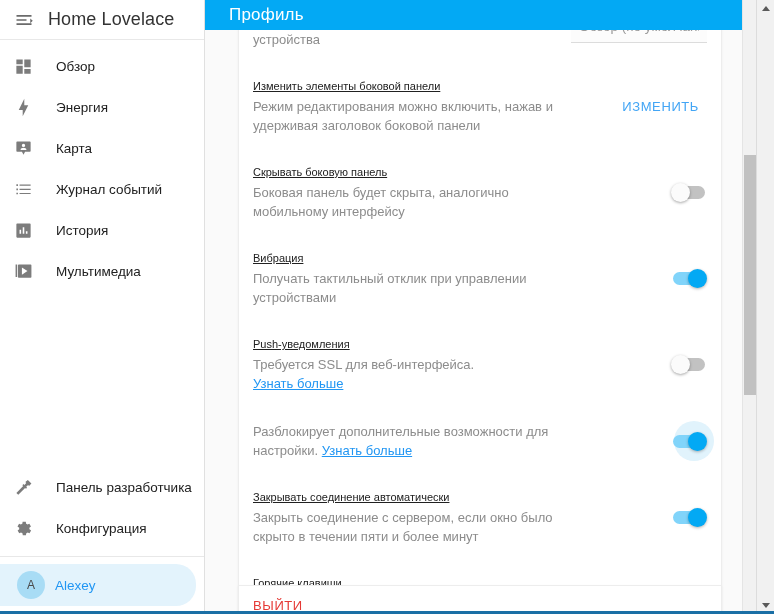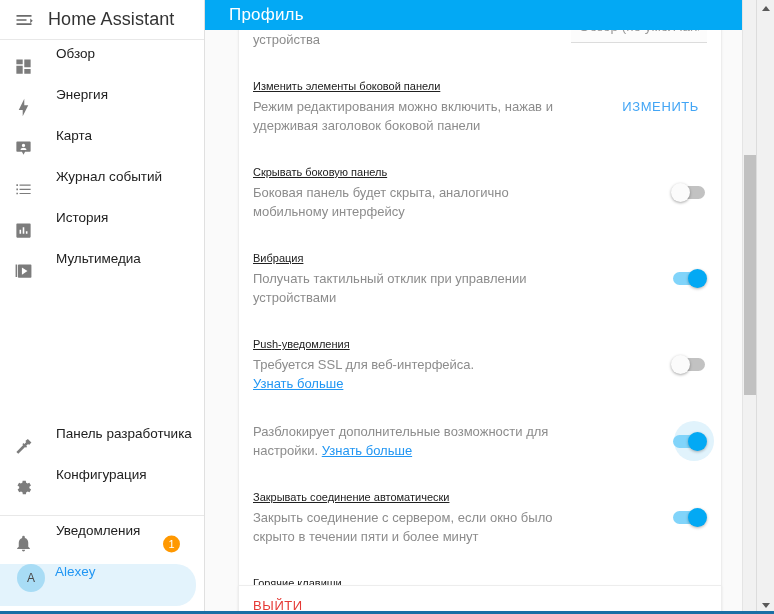--- a/index.html
+++ b/index.html
@@ -25,21 +25,21 @@
   }
   .menu-btn {
     width: 48px; height: 40px; display: flex;
     align-items: center; justify-content: center; cursor: pointer;
   }
   .sb-title {
     font-size: 18px; color: #333; letter-spacing: .1px;
   }
   .sb-scroll { flex: 1 1 auto; padding-top: 6px; overflow: hidden; }
   .sb-item {
-    display: flex; height: 41px;
+    display: flex; align-items: center; height: 41px;
     padding-left: 14px; cursor: pointer; position: relative;
     border-radius: 0 20px 20px 0; margin-right: 8px;
   }
   .sb-item .ic {
     width: 32px; flex: 0 0 32px; display: flex;
     align-items: center; justify-content: flex-start; color: #7c7c7c;
   }
   .sb-item .lbl {
     font-size: 13.5px; color: #212121; margin-left: 10px; white-space: nowrap;
   }
@@ -171,21 +171,21 @@
 
 <div id="app">
 
   <div class="sidebar">
     <div class="sb-header">
       <div class="menu-btn">
         <svg width="20" height="20" viewBox="0 0 24 24" aria-hidden="true">
           <path fill="#6b6b6b" d="M3 6h18v2H3V6m0 5h12v2H3v-2m0 5h18v2H3v-2m16.5-5.9L22.5 13l-3 2.9v-5.8Z"></path>
         </svg>
       </div>
-      <div class="sb-title">Home Assistant</div>
+      <div class="sb-title">Home Lovelace</div>
     </div>
 
     <div class="sb-scroll">
       <div class="sb-item">
         <span class="ic">
           <svg width="19" height="19" viewBox="0 0 24 24">
               <path fill="#7c7c7c" d="M3 3h8v6H3V3m0 8h8v10H3V11m10-8h8v10h-8V3m0 12h8v6h-8v-6Z"></path>
             </svg>
         </span>
         <span class="lbl">Обзор</span>
@@ -251,29 +251,20 @@
         <span class="ic">
           <svg width="19" height="19" viewBox="0 0 24 24">
               <path fill="#7c7c7c" d="M12 8a4 4 0 1 0 0 8 4 4 0 0 0 0-8Zm0 6.2a2.2 2.2 0 1 1 0-4.4 2.2 2.2 0 0 1 0 4.4ZM19.4 13a7.5 7.5 0 0 0 0-2l2-1.6-2-3.4-2.4 1a7.5 7.5 0 0 0-1.7-1l-.4-2.5h-4l-.4 2.5c-.6.2-1.2.6-1.7 1l-2.4-1-2 3.4L6.6 11a7.5 7.5 0 0 0 0 2l-2 1.6 2 3.4 2.4-1c.5.4 1.1.8 1.7 1l.4 2.5h4l.4-2.5c.6-.2 1.2-.6 1.7-1l2.4 1 2-3.4-2-1.6Z"></path>
             </svg>
         </span>
         <span class="lbl">Конфигурация</span>
       </div>
 
       <div class="sb-divider"></div>
 
-      <div class="sb-item">
-        <span class="ic">
-          <svg width="19" height="19" viewBox="0 0 24 24">
-              <path fill="#7c7c7c" d="M12 22a2 2 0 0 0 2-2h-4a2 2 0 0 0 2 2Zm6-6v-5c0-3-1.6-5.4-4.3-6V4a1.7 1.7 0 0 0-3.4 0v.9C7.6 5.6 6 8 6 11v5l-2 2v1h16v-1l-2-2Z"></path>
-            </svg>
-        </span>
-        <span class="lbl">Уведомления</span>
-        <span class="badge">1</span>
-      </div>
 
       <div class="sb-item profile selected">
         <span class="avatar">A</span>
         <span class="lbl">Alexey</span>
       </div>
     </div>
   </div>
 
   <div class="main">
 

